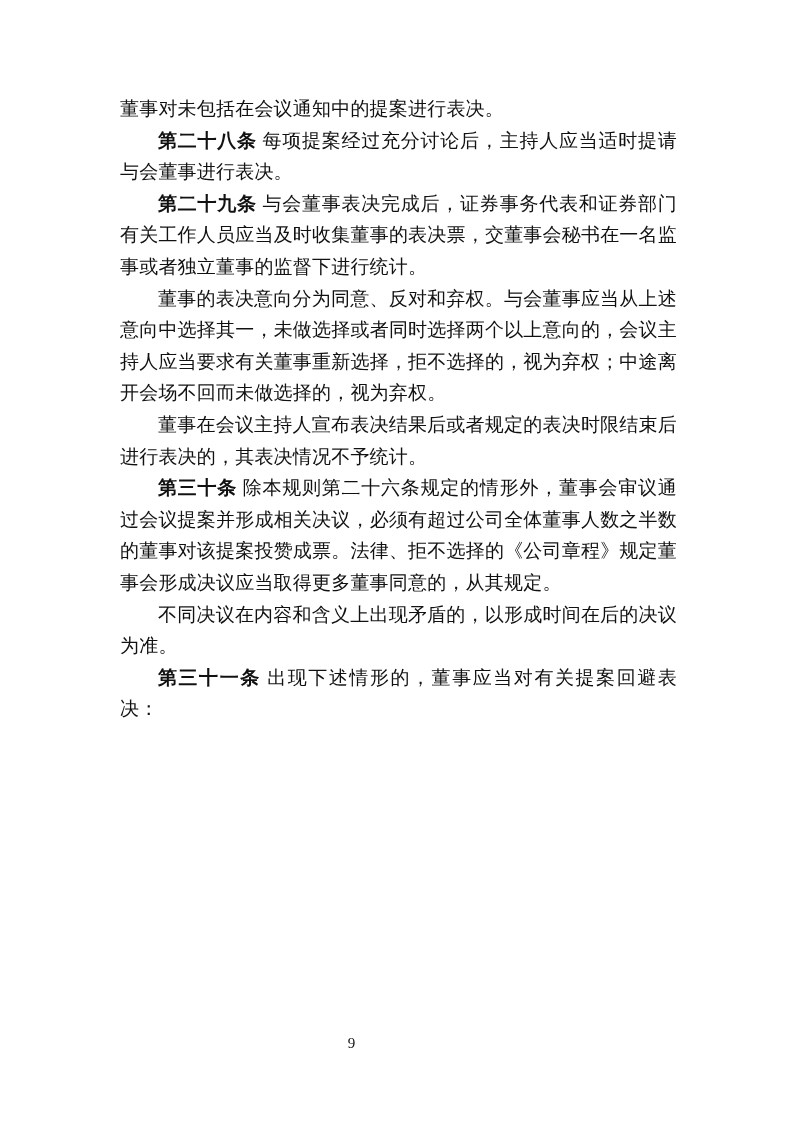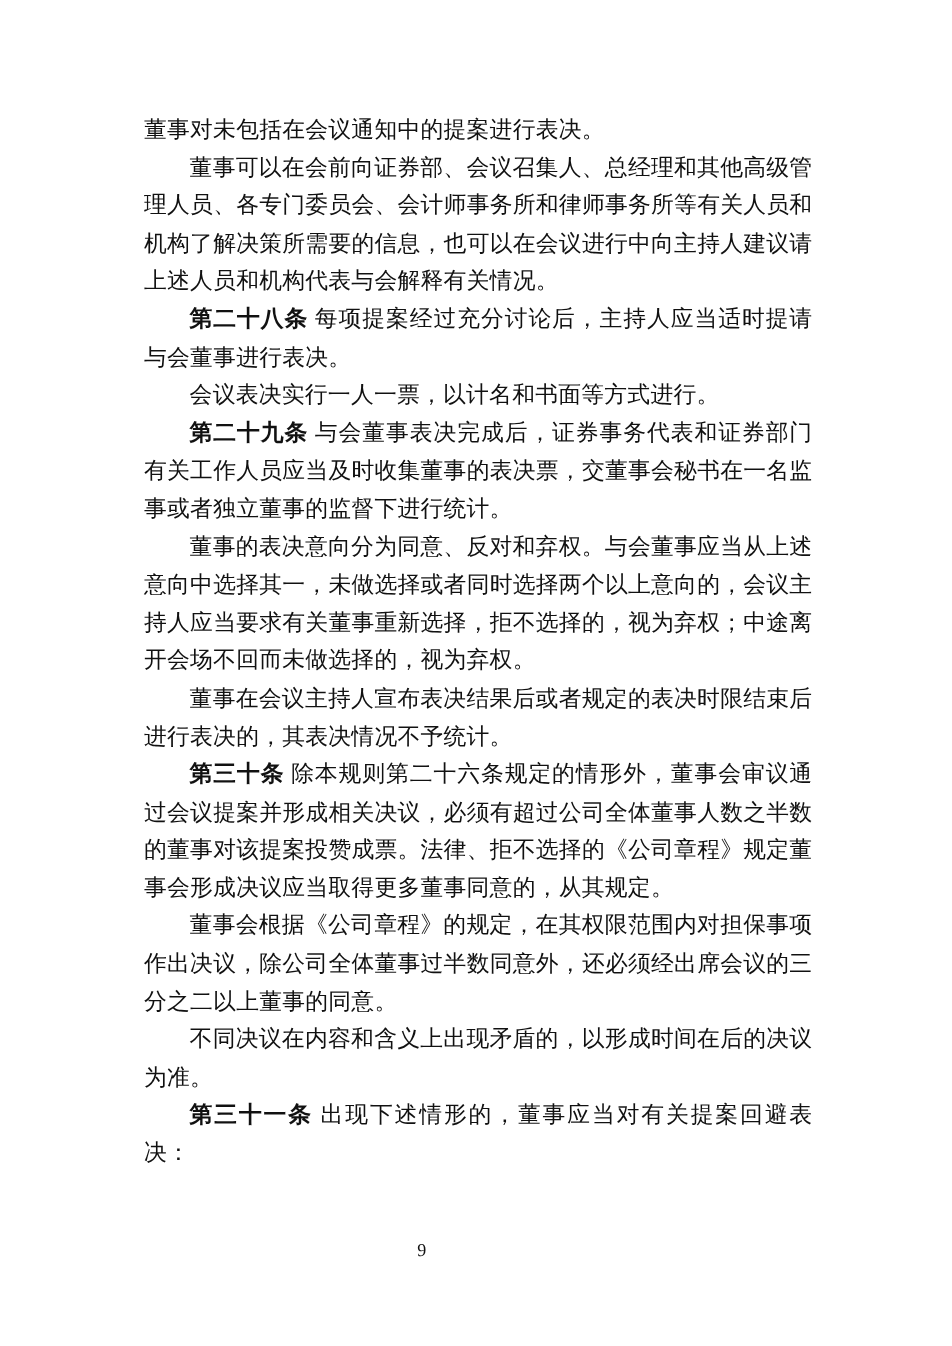--- a/index.html
+++ b/index.html
@@ -46,25 +46,22 @@
     font-size: 15px;
     color: #111111;
   }
 </style>
 </head>
 <body>
 
 <div class="page">
   <div class="content" id="doc-content">
       <p class="para noindent"><span>董事对未包括在会议通知中的提案进行表决。</span></p>
-      <p class="para"><span>董事可以在会前向证券部、会议召集人、总经理和其他高级管理人员、各专门委员会、会计师事务所和律师事务所等有关人员和机构了解决策所需要的信息，也可以在会议进行中向主持人建议请上述人员和机构代表与会解释有关情况。</span></p>
       <p class="para"><span class="lead">第二十八条</span> <span>每项提案经过充分讨论后，主持人应当适时提请与会董事进行表决。</span></p>
-      <p class="para"><span>会议表决实行一人一票，以计名和书面等方式进行。</span></p>
       <p class="para"><span class="lead">第二十九条</span> <span>与会董事表决完成后，证券事务代表和证券部门有关工作人员应当及时收集董事的表决票，交董事会秘书在一名监事或者独立董事的监督下进行统计。</span></p>
       <p class="para"><span>董事的表决意向分为同意、反对和弃权。与会董事应当从上述意向中选择其一，未做选择或者同时选择两个以上意向的，会议主持人应当要求有关董事重新选择，拒不选择的，视为弃权；中途离开会场不回而未做选择的，视为弃权。</span></p>
       <p class="para"><span>董事在会议主持人宣布表决结果后或者规定的表决时限结束后进行表决的，其表决情况不予统计。</span></p>
       <p class="para"><span class="lead">第三十条</span> <span>除本规则第二十六条规定的情形外，董事会审议通过会议提案并形成相关决议，必须有超过公司全体董事人数之半数的董事对该提案投赞成票。法律、拒不选择的《公司章程》规定董事会形成决议应当取得更多董事同意的，从其规定。</span></p>
-      <p class="para"><span>董事会根据《公司章程》的规定，在其权限范围内对担保事项作出决议，除公司全体董事过半数同意外，还必须经出席会议的三分之二以上董事的同意。</span></p>
       <p class="para"><span>不同决议在内容和含义上出现矛盾的，以形成时间在后的决议为准。</span></p>
       <p class="para"><span class="lead">第三十一条</span> <span>出现下述情形的，董事应当对有关提案回避表决：</span></p>
     </div>
   <div class="page-number">9</div>
 </div>
 
 </body></html>

